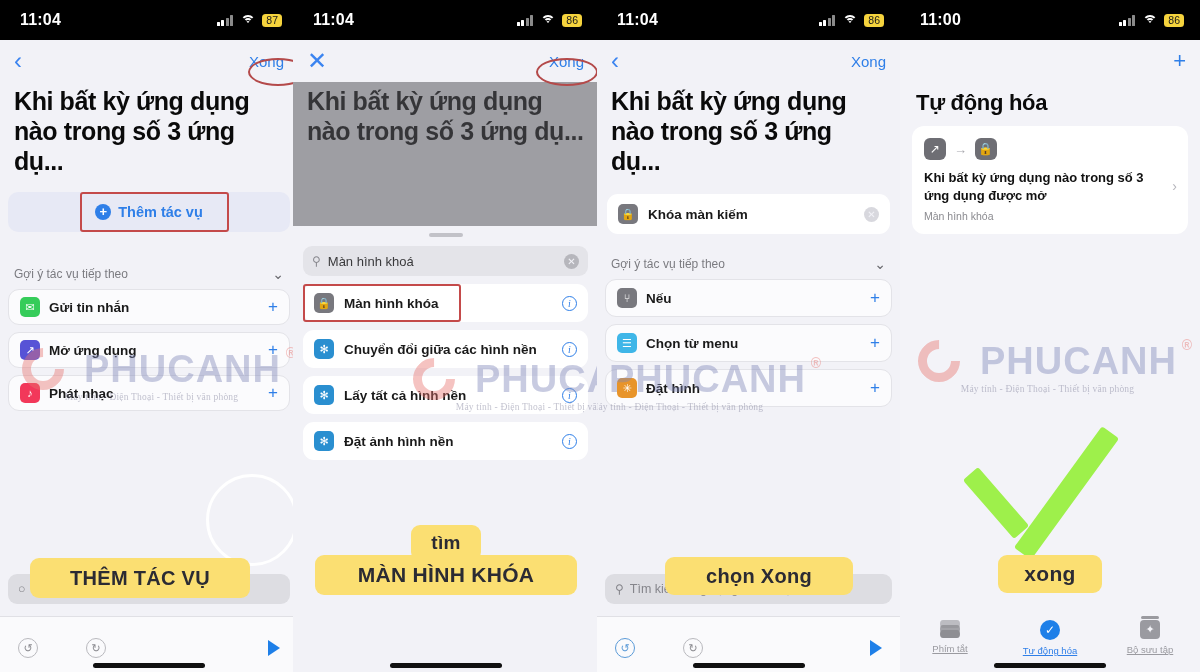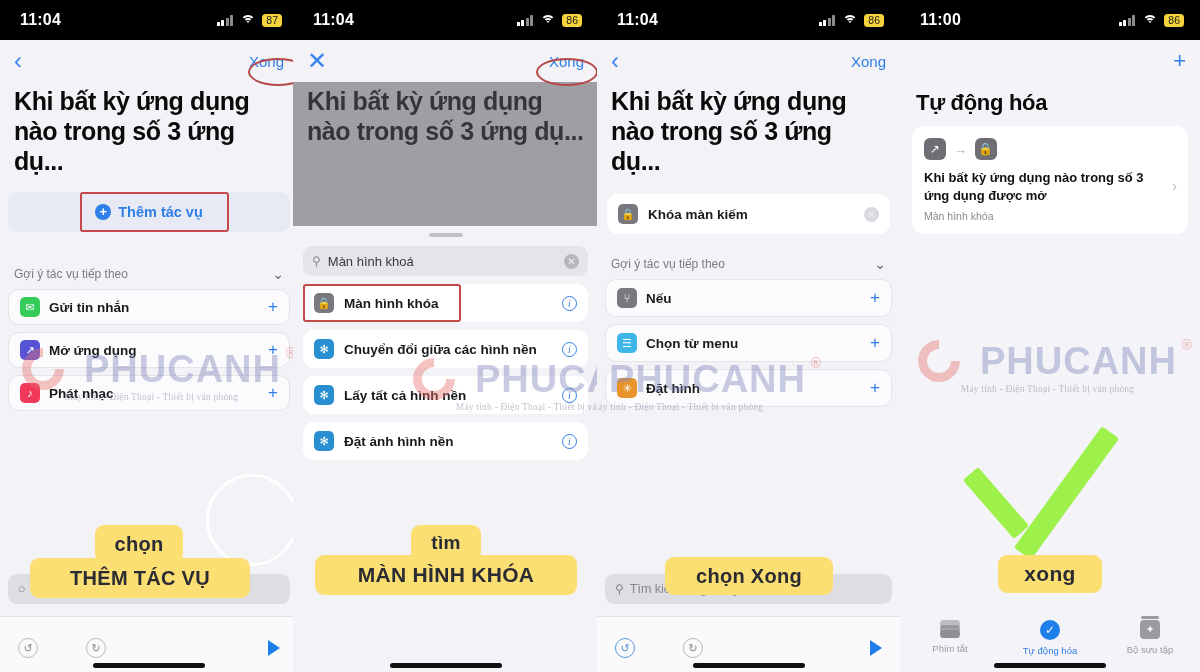--- a/index.html
+++ b/index.html
@@ -112,21 +112,21 @@
   .sq { width: 22px; height: 22px; border-radius: 6px; background: #6E6E74; color: #fff;
         display:flex; align-items:center; justify-content:center; font-size: 12px; }
   .arr { color: #A8A8AE; font-size: 13px; }
   .autocard .maintext { font-size: 13px; font-weight: 700; color: #111; line-height: 1.38; margin-top: 9px; padding-right: 14px; }
   .autocard .subt { font-size: 10.5px; color: #8A8A8F; margin-top: 5px; }
   .chevR { position: absolute; right: 11px; top: 50%; transform: translateY(-2px); color: #B6B6BC; font-size: 14px; }
 
   .tabbar { position: absolute; left:0; right:0; bottom: 0; height: 66px; background: #F3F3F8;
             display: flex; align-items: flex-start; padding-top: 8px; }
   .tab { flex: 1; display: flex; flex-direction: column; align-items: center; gap: 5px; }
-  .tab .lbl { font-size: 9.5px; color: #9A9AA0; }
+  .tab .lbl { font-size: 9.5px; color: #9A9AA0; text-decoration: underline; }
   .tab.active .lbl { color: #2F7FE8; }
   .stack { width: 22px; height: 18px; position: relative; }
   .stack i { position: absolute; left: 1px; width: 20px; height: 8px; background: #8E8E93;
              border-radius: 3px/4px; transform: skewX(0deg); }
   .stack i:nth-child(1){ top:0; opacity:.55 } .stack i:nth-child(2){ top:5px; opacity:.8 }
   .stack i:nth-child(3){ top:10px; }
   .cbadge { width: 20px; height: 20px; border-radius: 50%; background: #1E7FE8; color:#fff;
             font-size: 12px; line-height: 20px; text-align:center; }
   .boxicon { width: 20px; height: 19px; background: #9A9AA0; border-radius: 4px; position: relative; }
   .boxicon::before { content:""; position:absolute; top:-4px; left:1px; right:1px; height:2.5px;
@@ -235,21 +235,20 @@
       <div class="homebar"></div>
 
       <div class="wm" style="left:22px; top:308px;">
         <div class="wm-row">
           <span class="wm-mark"></span>
           <span class="wm-text"><span>PHUCANH</span><span class="wm-reg">®</span></span>
         </div>
         <div class="wm-tag">Máy tính - Điện Thoại - Thiết bị văn phòng</div>
       </div>
 
-      <div class="ylabel" style="left:95px; top:485px; width:88px; height:38px; font-size:20px;">chọn</div>
       <div class="ylabel" style="left:30px; top:518px; width:220px; height:40px; font-size:20px;">THÊM TÁC VỤ</div>
 
       <div class="ellipse" style="left:248px; top:18px; width:60px; height:28px;"></div>
     </div>
   </div>
 
   <div class="panel" id="p2">
     <div class="statusbar">
       <span class="sb-time">11:04</span>
       <span class="sb-right">
@@ -392,21 +391,21 @@
       <div class="homebar"></div>
 
       <div class="wm" style="left:-50px; top:318px;">
         <div class="wm-row">
           <span class="wm-mark"></span>
           <span class="wm-text"><span>PHUCANH</span><span class="wm-reg">®</span></span>
         </div>
         <div class="wm-tag">Máy tính - Điện Thoại - Thiết bị văn phòng</div>
       </div>
 
-      <div class="ylabel" style="left:68px; top:517px; width:168px; height:38px; font-size:20px;">chọn Xong</div>
+      <div class="ylabel" style="left:68px; top:517px; width:188px; height:38px; font-size:20px;">chọn Xong</div>
     </div>
   </div>
 
   <div class="panel p4" id="p4">
     <div class="statusbar">
       <span class="sb-time">11:00</span>
       <span class="sb-right">
         <span class="bars">
             <i></i>
             <i></i>

